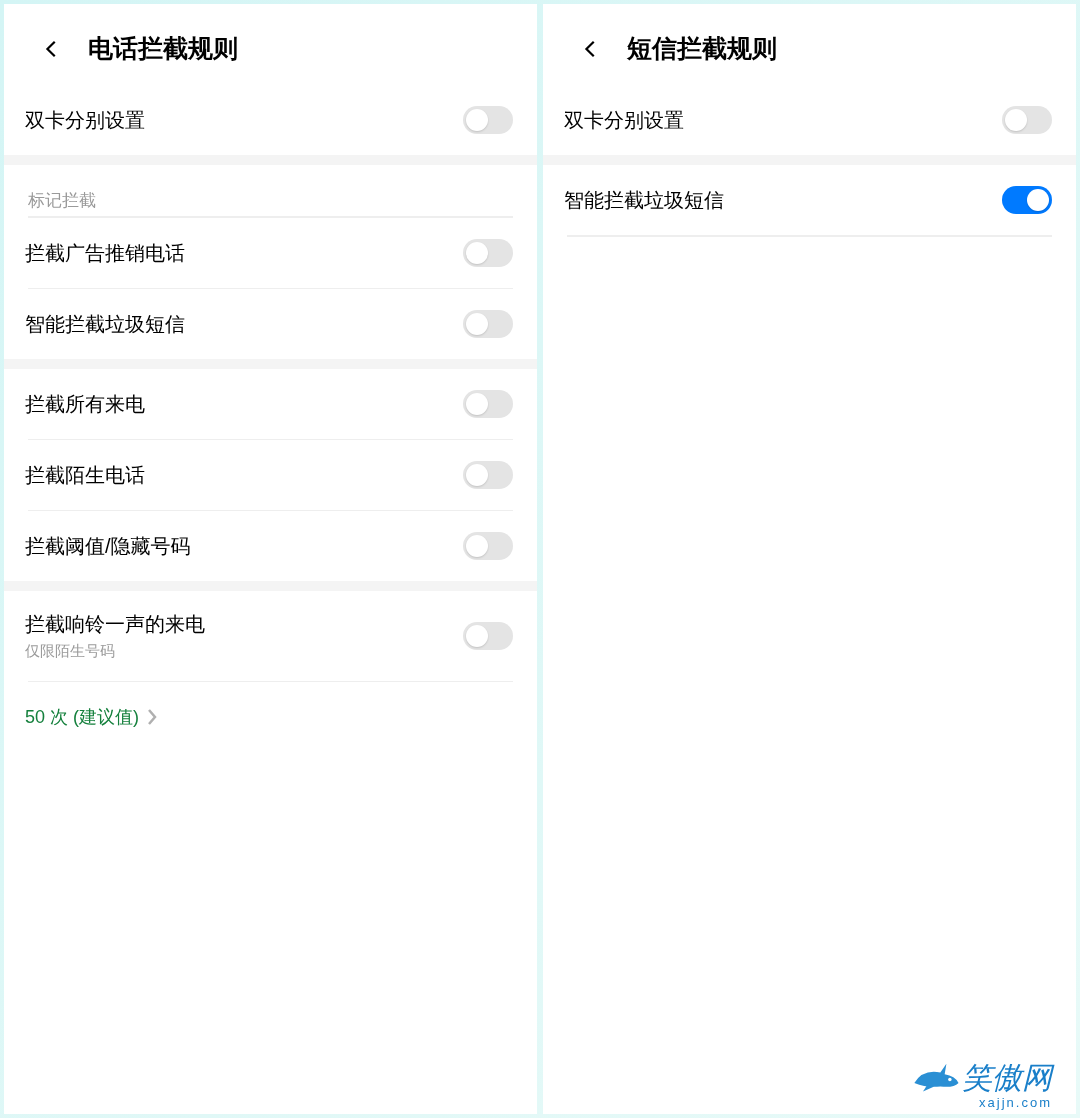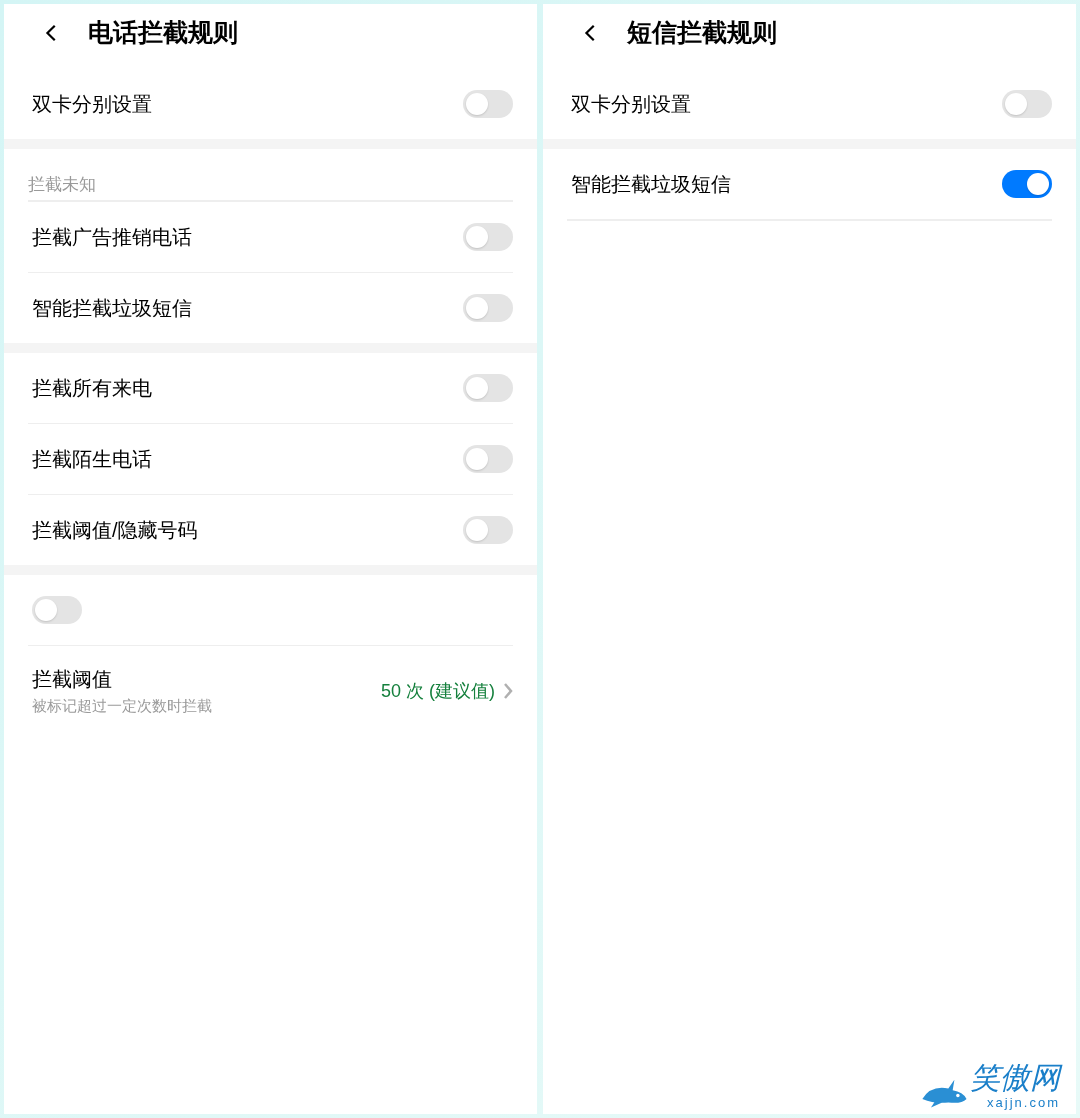--- a/index.html
+++ b/index.html
@@ -16,21 +16,21 @@
     .panel {
       flex: 1;
       background: #ffffff;
       display: flex;
       flex-direction: column;
       overflow: hidden;
     }
     .header {
       display: flex;
       align-items: center;
-      padding: 12px 20px 20px 20px;
+      padding: 28px 20px 20px 20px;
     }
     .back-arrow {
       width: 28px;
       height: 28px;
       display: flex;
       align-items: center;
       justify-content: center;
       margin-right: 22px;
       margin-left: 14px;
     }
@@ -38,21 +38,21 @@
     .page-title {
       font-size: 25px;
       font-weight: 600;
       color: #000;
     }
     .section-gap { height: 10px; background: #f4f4f4; }
     .row {
       display: flex;
       align-items: center;
       justify-content: space-between;
-      padding: 20px 24px 20px 28px;
+      padding: 20px 24px 20px 21px;
       min-height: 70px;
     }
     .row-divider { border-bottom: 1px solid #eeeeee; margin: 0 24px; }
     .row-label {
       font-size: 20px;
       color: #000;
       font-weight: 400;
     }
     .row-sublabel {
       font-size: 15px;
@@ -91,24 +91,24 @@
       font-size: 18px;
       color: #15803d;
     }
     .chevron {
       margin-left: 8px;
       display: inline-flex;
     }
     .chevron svg { width: 10px; height: 18px; stroke: #b0b0b0; stroke-width: 2.5; fill: none; }
     .watermark {
       position: absolute;
-      right: 20px;
+      right: 28px;
       bottom: 8px;
       display: flex;
-      align-items: flex-end;
+      align-items: flex-start;
       gap: 0;
     }
     .watermark-text { font-size: 30px; color: #1a7fc9; font-weight: 500; font-style: italic; }
     .watermark-sub { font-size: 13px; color: #1a7fc9; letter-spacing: 2px; margin-top: -4px; }
     .watermark-col { display: flex; flex-direction: column; align-items: flex-end; }
     .shark { width: 52px; height: 36px; }
   </style>
 </head>
 <body>
 
@@ -123,21 +123,21 @@
   </div>
 
   <div class="row">
     <span class="row-label">双卡分别设置</span>
     <span class="toggle">
         <span class="knob"></span>
       </span>
   </div>
   <div class="section-gap"></div>
 
-  <div class="section-label">拦截未知</div>
+  <div class="section-label">标记拦截</div>
 
   <div class="row-divider"></div>
   <div class="row-divider"></div>
   <div class="row">
     <span class="row-label">拦截广告推销电话</span>
     <span class="toggle">
         <span class="knob"></span>
       </span>
   </div>
   <div class="row-divider"></div>
@@ -165,30 +165,30 @@
   <div class="row-divider"></div>
   <div class="row">
     <span class="row-label">拦截阈值/隐藏号码</span>
     <span class="toggle">
         <span class="knob"></span>
       </span>
   </div>
   <div class="section-gap"></div>
 
   <div class="row">
-    <span class="toggle">
-        <span class="knob"></span>
-      </span>
-  </div>
-  <div class="row-divider"></div>
-  <div class="row">
     <div class="row-left">
-      <span class="row-label">拦截阈值</span>
-      <span class="row-sublabel">被标记超过一定次数时拦截</span>
+      <span class="row-label">拦截响铃一声的来电</span>
+      <span class="row-sublabel">仅限陌生号码</span>
     </div>
+    <span class="toggle">
+        <span class="knob"></span>
+      </span>
+  </div>
+  <div class="row-divider"></div>
+  <div class="row">
     <div class="value-row-right">
       <span>50 次 (建议值)</span>
       <span class="chevron">
         <svg viewBox="0 0 10 18">
             <polyline points="2,2 8,9 2,16"></polyline>
           </svg>
       </span>
     </div>
   </div>
 </div>

